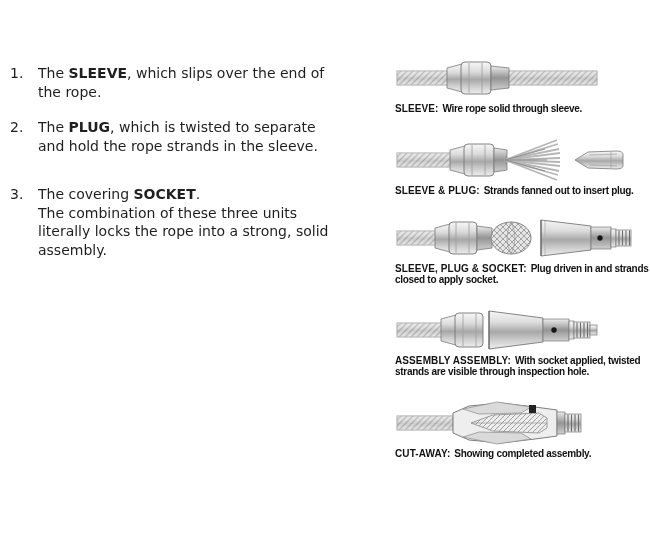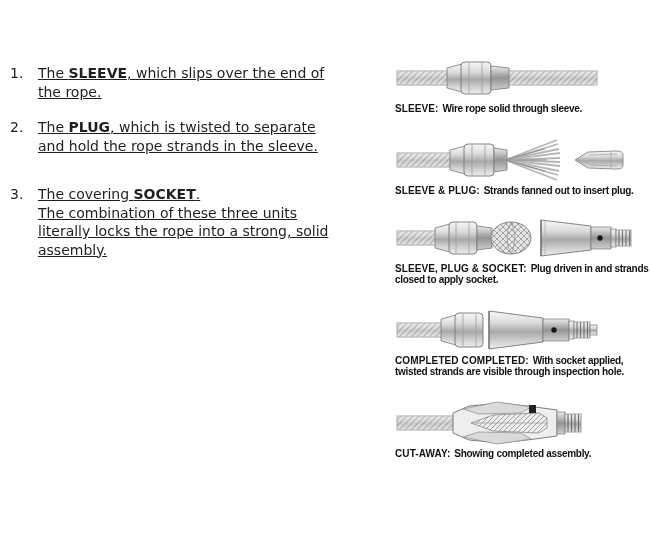--- a/index.html
+++ b/index.html
@@ -33,21 +33,20 @@
     display: flex;
     font-size: 14px;
     line-height: 18.5px;
   }
   .list-item .num {
     flex: 0 0 28px;
     width: 28px;
   }
   .list-item .text {
     width: 295px;
-    text-decoration: underline;
   }
   .item-1 { top: 0; }
   .item-2 { top: 54px; }
   .item-3 { top: 121px; }
   .term { font-weight: bold; }
   .extra:empty { display: none; }
 
   
   .figures {
     position: absolute;
@@ -238,21 +237,21 @@
         <rect x="174" y="14" width="5" height="18" fill="url(#mg)" stroke="#777" stroke-width="0.7"></rect>
         <rect x="179" y="15" width="16" height="16" fill="url(#mg)" stroke="#777" stroke-width="0.7"></rect>
         <g stroke="#6f6f6f" stroke-width="1.1">
           <line x1="182" y1="15.5" x2="182" y2="30.5"></line>
           <line x1="185.5" y1="15.5" x2="185.5" y2="30.5"></line>
           <line x1="189" y1="15.5" x2="189" y2="30.5"></line>
           <line x1="192.5" y1="15.5" x2="192.5" y2="30.5"></line>
         </g>
         <rect x="195" y="18" width="7" height="10" fill="url(#mg)" stroke="#777" stroke-width="0.7"></rect>
       </svg>
-      <p class="caption"><span class="cap-label">COMPLETED COMPLETED:</span><span class="cap-text">With socket applied, twisted strands are visible through inspection hole.</span></p>
+      <p class="caption"><span class="cap-label">ASSEMBLY ASSEMBLY:</span><span class="cap-text">With socket applied, twisted strands are visible through inspection hole.</span></p>
     </div>
 
     <div class="figure fig-5">
       <svg width="260" height="46" viewBox="0 0 260 46">
         <rect x="2" y="16" width="56" height="14" fill="url(#ropePat)" stroke="#8f8f8f" stroke-width="0.8"></rect>
         <rect x="2" y="16" width="56" height="14" fill="url(#mg)" opacity="0.35"></rect>
         <polygon points="58,13 74,6 106,3 140,7 162,10 162,36 140,39 106,43 74,40 58,33" fill="#eeeeee" stroke="#7d7d7d" stroke-width="1"></polygon>
         <polygon points="68,9 102,2 136,7 126,13 84,14" fill="#dadada" stroke="#8a8a8a" stroke-width="0.7"></polygon>
         <polygon points="68,37 102,44 136,39 126,33 84,32" fill="#dadada" stroke="#8a8a8a" stroke-width="0.7"></polygon>
         <polygon points="76,23 98,15 144,13 152,18 152,28 144,33 98,31" fill="url(#hatchPat)" stroke="#8a8a8a" stroke-width="0.8"></polygon>

